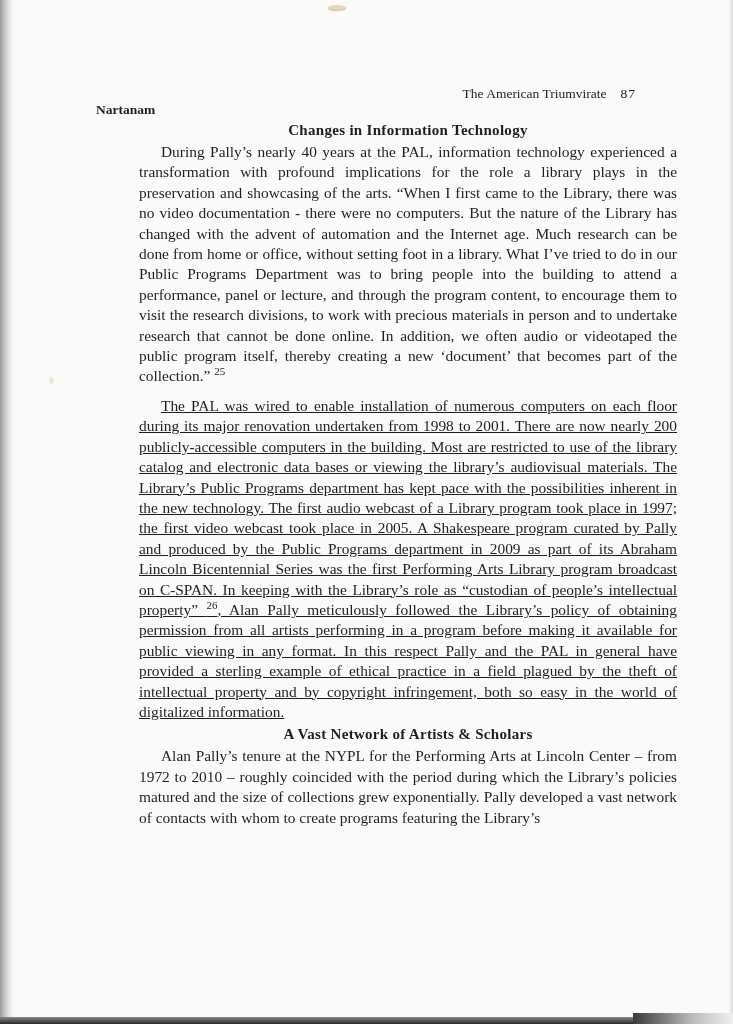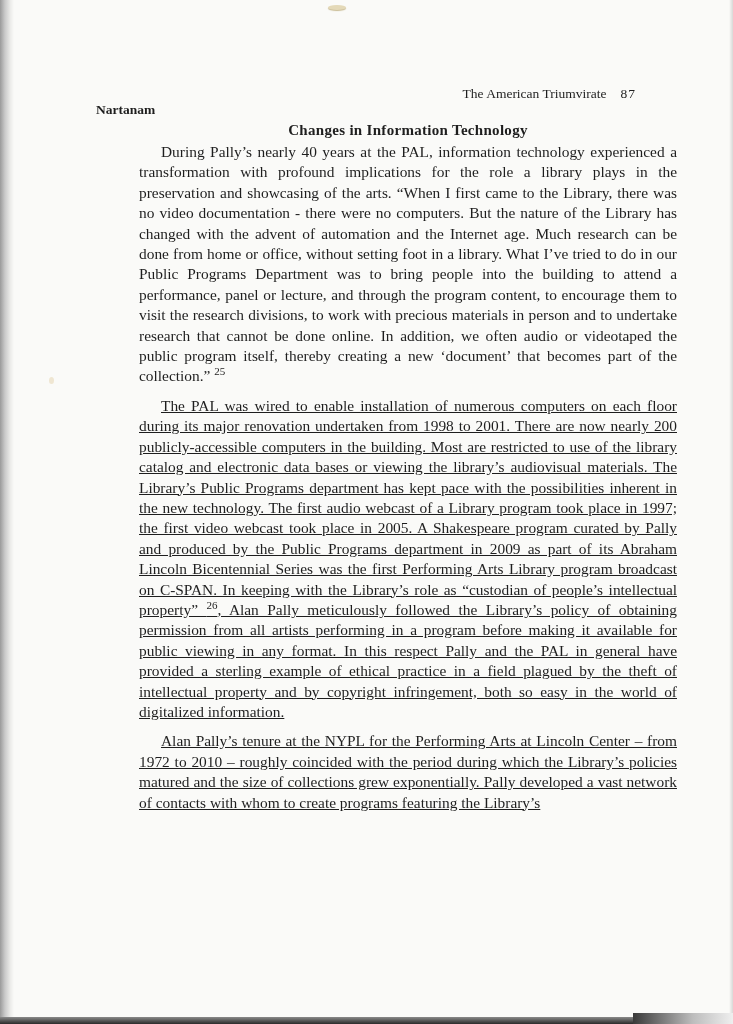--- a/index.html
+++ b/index.html
@@ -117,15 +117,16 @@
   </span>
 </div>
 
 <div class="text-block">
   <h2 class="section-heading h1">Changes in Information Technology</h2>
 
   <p class="para"><span>During Pally’s nearly 40 years at the PAL, information technology experienced a transformation with profound implications for the role a library plays in the preservation and showcasing of the arts.  “When I first came to the Library, there was no video documentation - there were no computers. But the nature of the Library has changed with the advent of automation and the Internet age. Much research can be done from home or office, without setting foot in a library. What I’ve tried to do in our Public Programs Department was to bring people into the building to attend a performance, panel or lecture, and through the program content, to encourage them to visit the research divisions, to work with precious materials in person and to undertake research that cannot be done online. In addition, we often audio or videotaped the public program itself, thereby creating a new ‘document’ that becomes part of the collection.” </span><sup class="fn">25</sup></p>
 
   <p class="para"><span>The PAL was wired to enable installation of numerous computers on each floor during its major renovation undertaken from 1998 to 2001.  There are now nearly 200 publicly-accessible computers in the building.  Most are restricted to use of the library catalog and electronic data bases or viewing the library’s audiovisual materials.  The Library’s Public Programs department has kept pace with the possibilities inherent in the new technology.  The first audio webcast of a Library program took place in 1997; the first video webcast took place in 2005.  A Shakespeare program curated by Pally and produced by the Public Programs department in 2009 as part of its Abraham Lincoln Bicentennial Series was the first Performing Arts Library program broadcast on C-SPAN.  In keeping with the Library’s role as “custodian of people’s intellectual property” </span><sup class="fn">26</sup><span>, Alan Pally meticulously followed the Library’s policy of obtaining permission from all artists performing in a program before making it available for public viewing in any format. In this respect Pally and the PAL in general have provided a sterling example of ethical practice in a field plagued by the theft of intellectual property and by copyright infringement, both so easy in the world of digitalized information.</span></p>
 
+  <h2 class="section-heading h2">A Vast Network of Artists &amp; Scholars</h2>
 
   <p class="para"><span>Alan Pally’s tenure at the NYPL for the Performing Arts at Lincoln Center – from 1972 to 2010 – roughly coincided with the period during which the Library’s policies matured and the size of collections grew exponentially.  Pally developed a vast network of contacts with whom to create programs featuring the Library’s</span></p>
 </div>
 
 </body></html>

